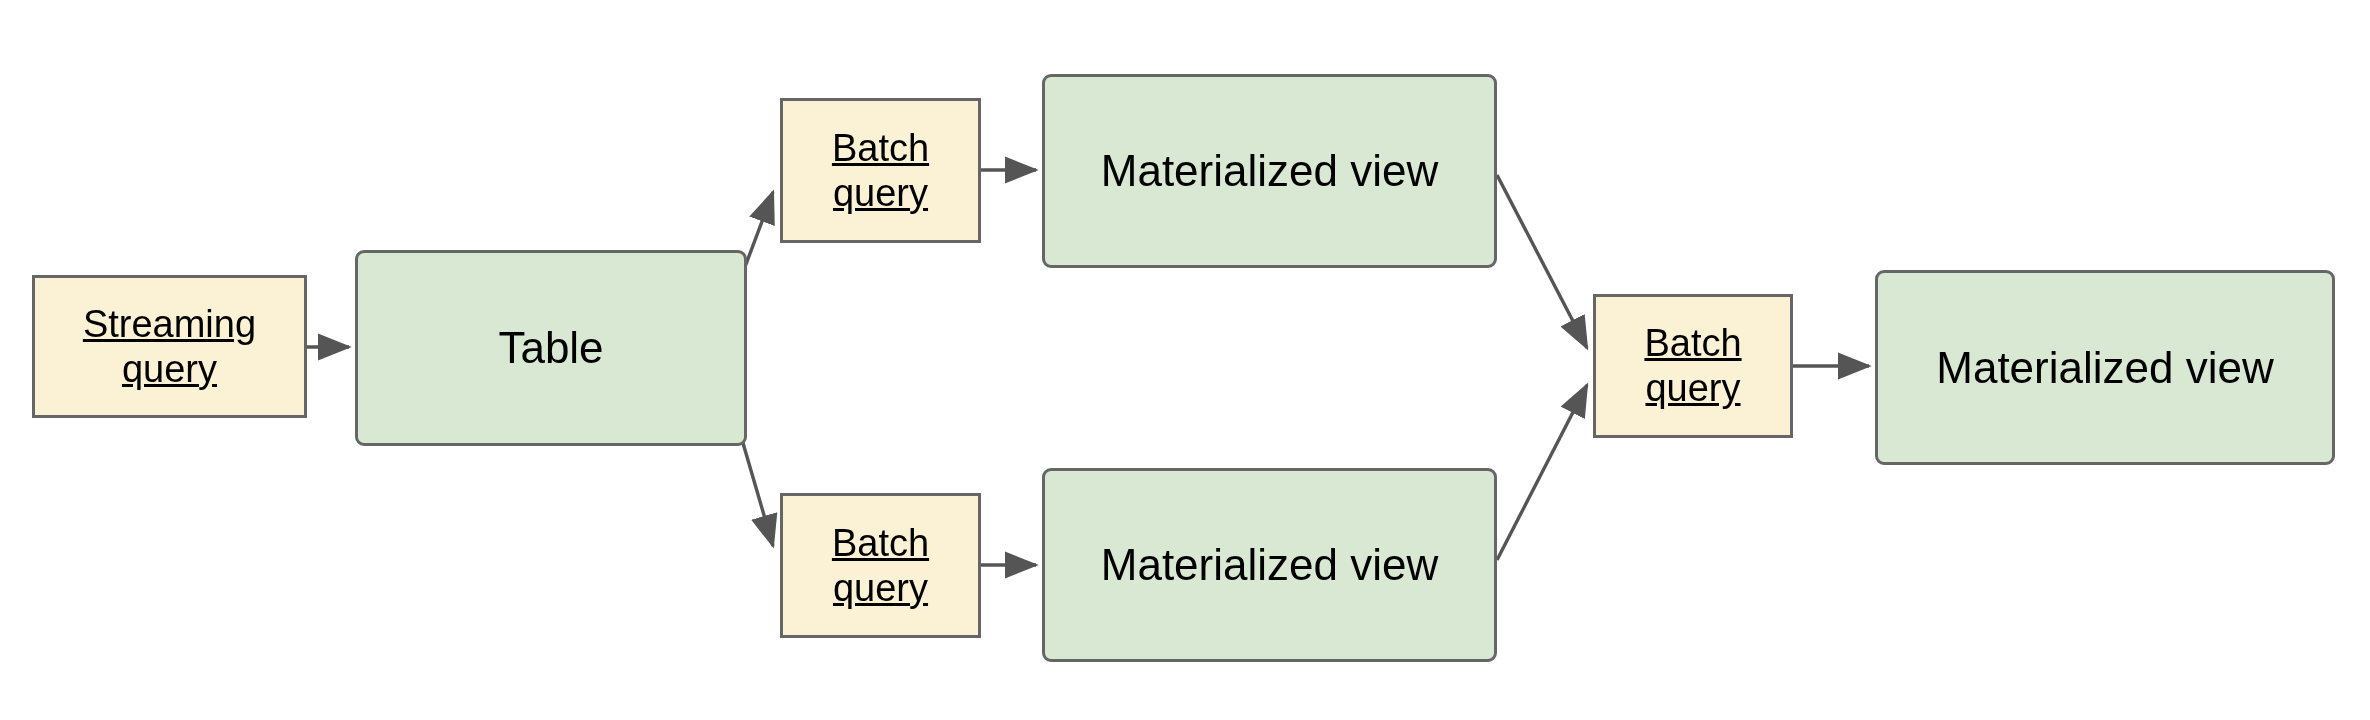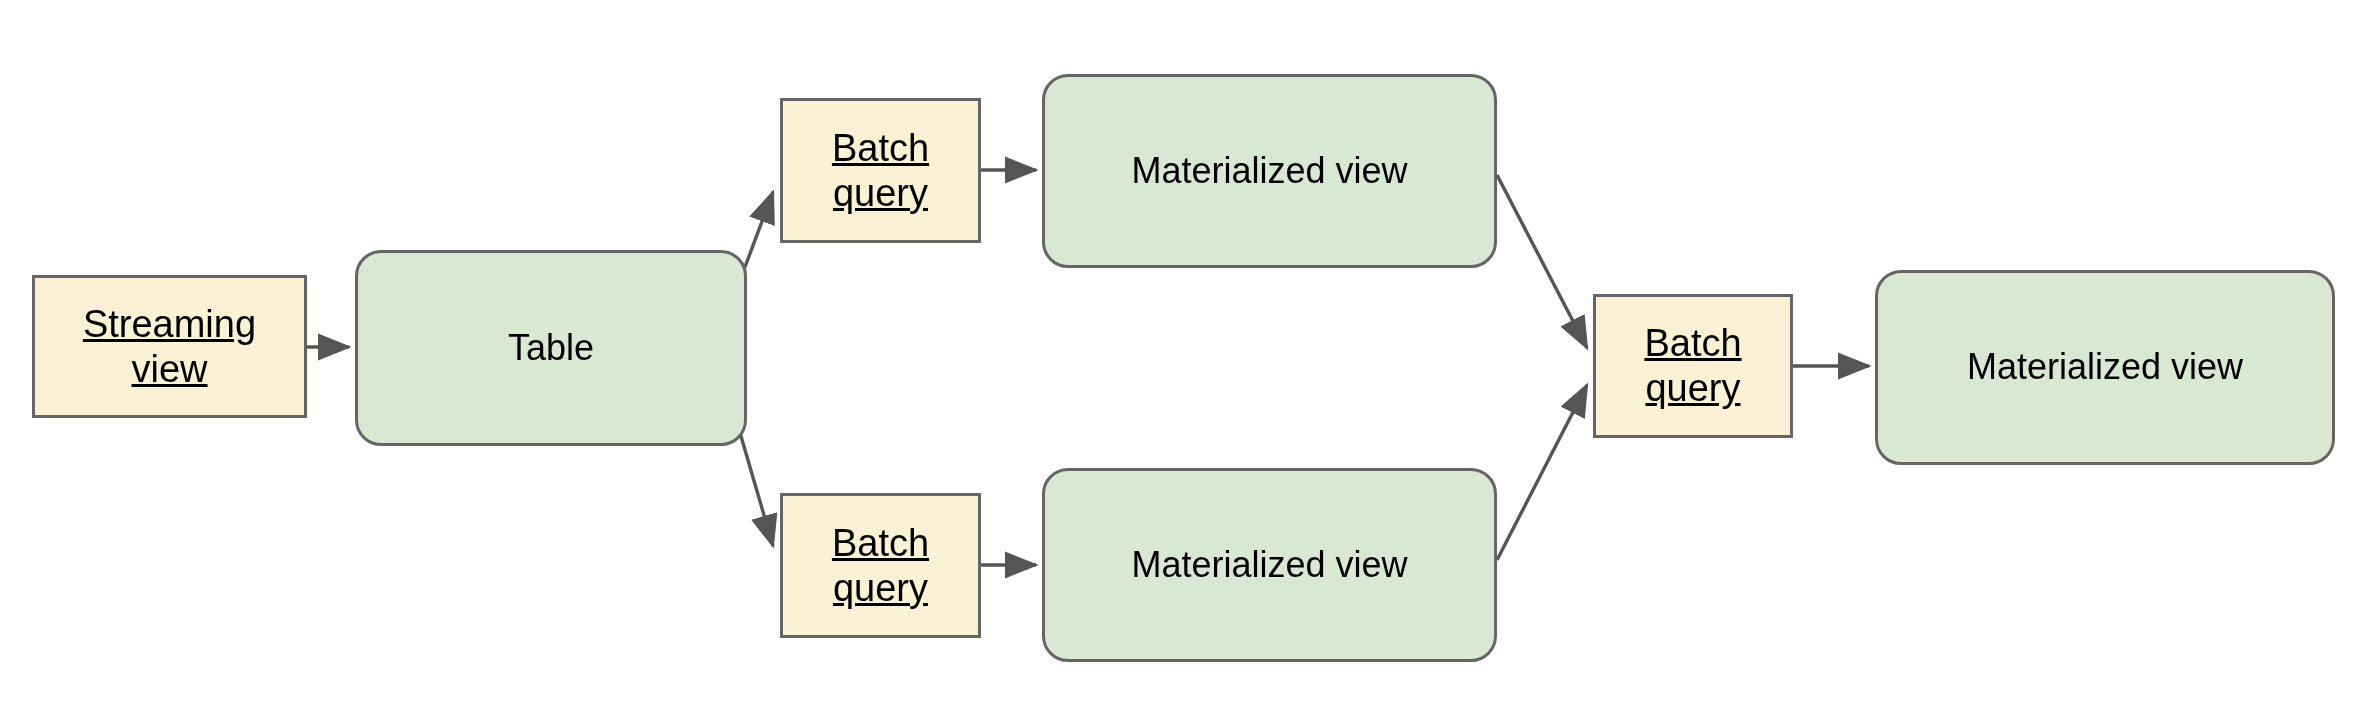--- a/index.html
+++ b/index.html
@@ -42,22 +42,22 @@
   .node-process {
     background: #fbf2d5;
     border: 3px solid #666666;
     border-radius: 0;
     font-size: 38px;
     text-decoration: underline;
   }
   .node-store {
     background: #d9e8d3;
     border: 3px solid #666666;
-    border-radius: 26px;
-    font-size: 36px;
+    border-radius: 9px;
+    font-size: 44px;
   }
   .node-label {
     display: block;
     width: 100%;
     padding: 0 6px;
     box-sizing: border-box;
   }
 </style>
 </head>
 <body>
@@ -77,21 +77,21 @@
         <polyline points="981,170 1036,170" marker-end="url(#arrowhead)"></polyline>
         <polyline points="981,565 1036,565" marker-end="url(#arrowhead)"></polyline>
         <polyline points="1497,175 1587,348" marker-end="url(#arrowhead)"></polyline>
         <polyline points="1497,560 1587,385" marker-end="url(#arrowhead)"></polyline>
         <polyline points="1793,366 1869,366" marker-end="url(#arrowhead)"></polyline>
       </g>
   </svg>
 
   <div class="node node-process" style="left: 32px; top: 275px; width: 275px; height: 143px;">
     <span class="node-label">Streaming
-view</span>
+query</span>
   </div>
 
   <div class="node node-store" style="left: 355px; top: 250px; width: 392px; height: 196px;">
     <span class="node-label">Table</span>
   </div>
 
   <div class="node node-process" style="left: 780px; top: 98px; width: 201px; height: 145px;">
     <span class="node-label">Batch
 query</span>
   </div>

